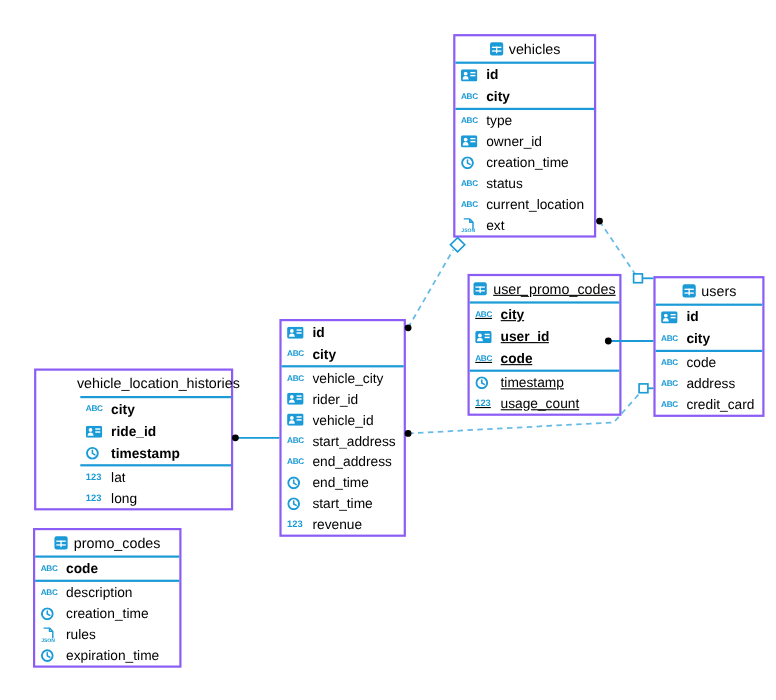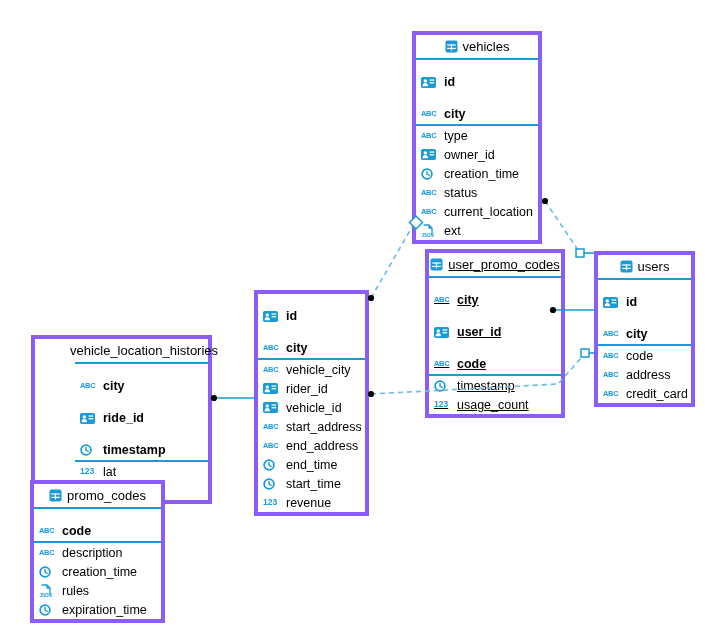--- a/index.html
+++ b/index.html
@@ -4,34 +4,34 @@
 <style>
   * { margin: 0; padding: 0; box-sizing: border-box; }
   html, body { width: 705px; height: 636px; background: #ffffff; overflow: hidden; }
   body { position: relative; font-family: "Liberation Sans", sans-serif; color: #000; }
 
   .erd-canvas { position: absolute; inset: 0; }
 
   .table {
     position: absolute;
     background: #fff;
-    border: 4px solid #8b5cf6;
+    border: 2px solid #8b5cf6;
     z-index: 2;
   }
   .thead {
     height: 25px;
     display: flex;
     align-items: center;
     justify-content: center;
     gap: 5px;
     border-bottom: 2px solid #1a9ad6;
     font-size: 13px;
     color: #000;
   }
-  .section-keys .row { height: 20px; font-weight: 700; margin-top: 12px; }
+  .section-keys .row { height: 20px; font-weight: 700; }
   .section-cols { border-top: 2px solid #1a9ad6; }
   .section-cols .row { height: 19px; font-weight: 400; }
   .row {
     display: flex;
     align-items: center;
     gap: 5px;
     padding: 0 4px 0 5px;
     font-size: 12.5px;
     white-space: nowrap;
   }

